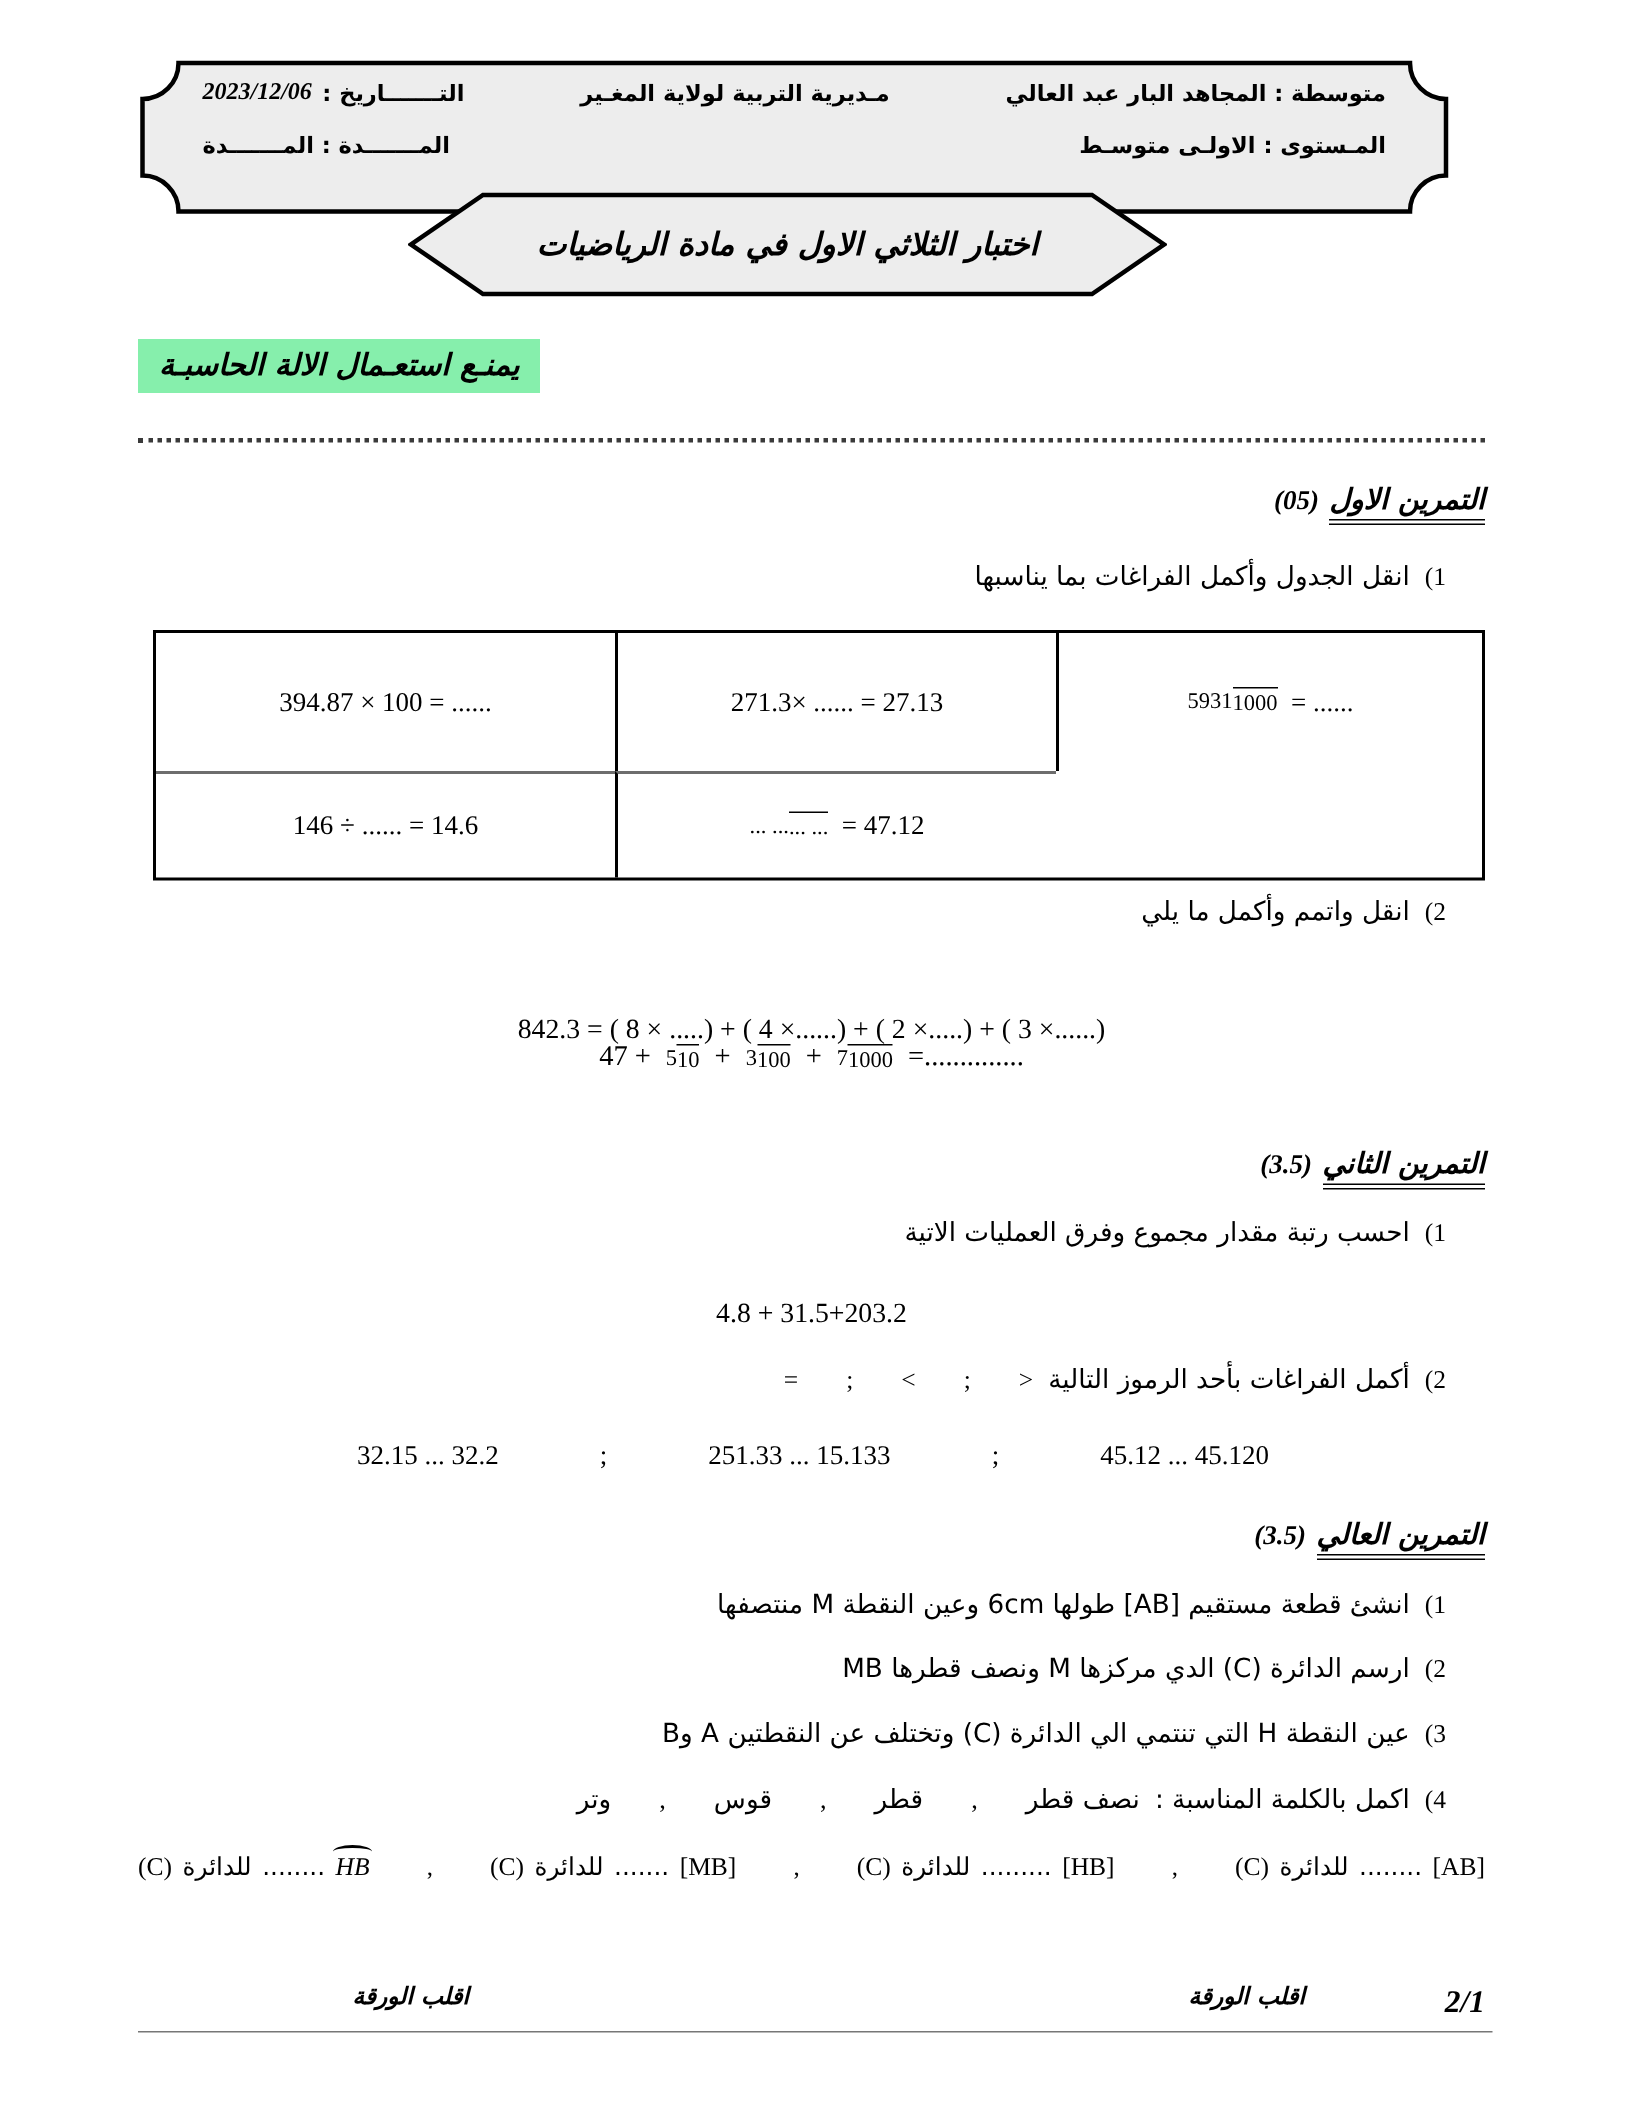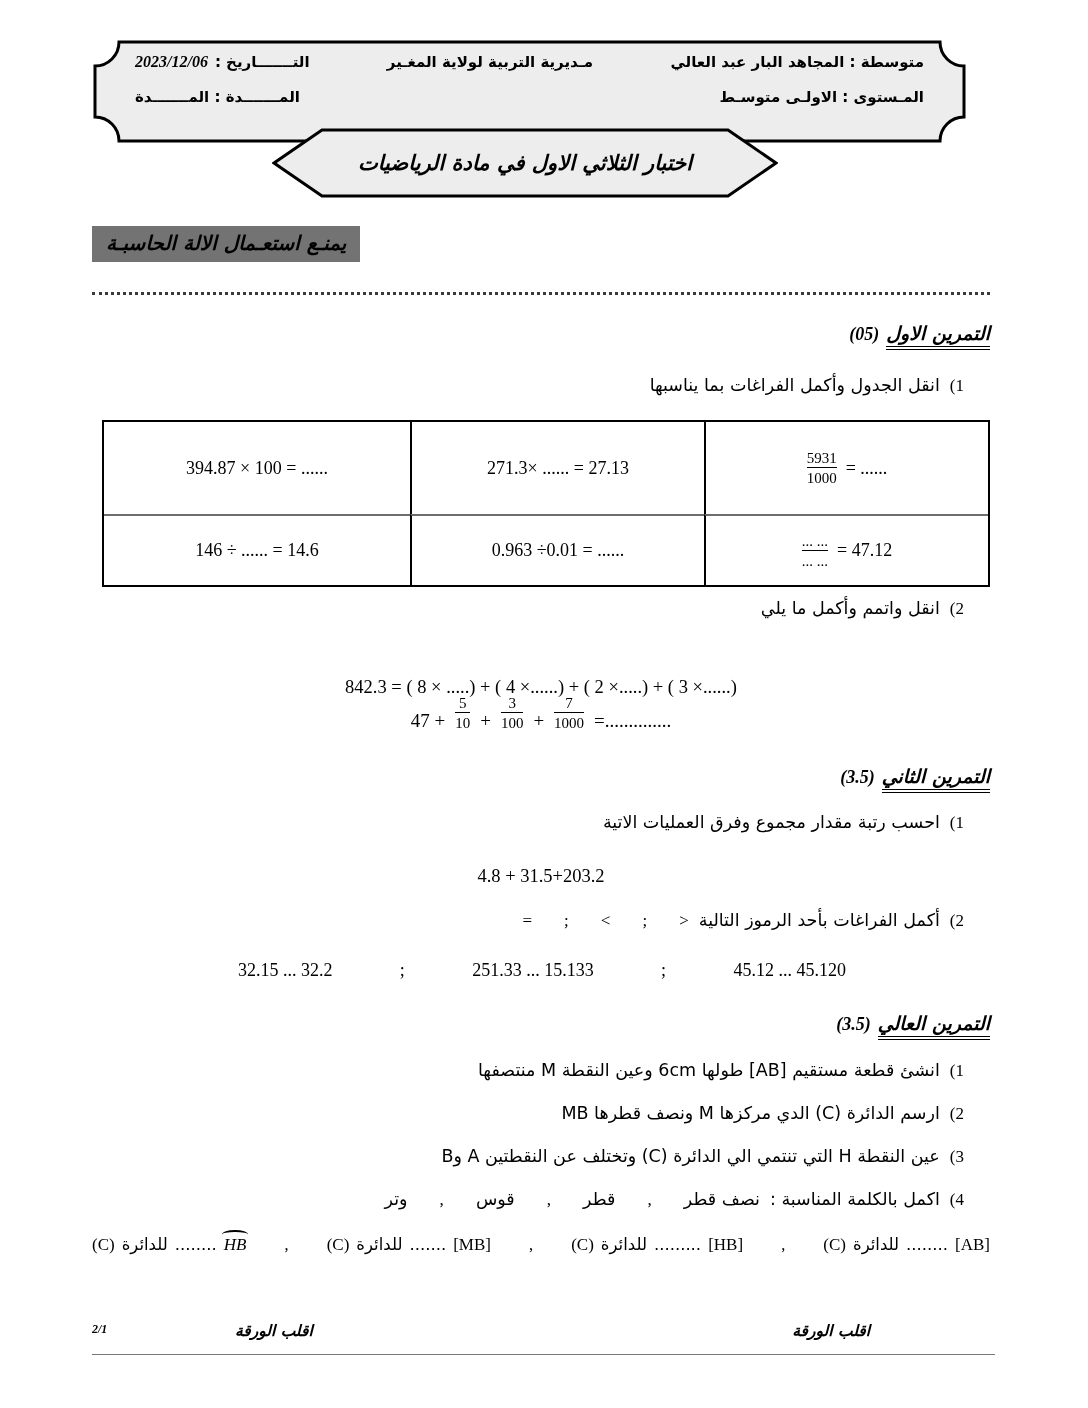--- a/index.html
+++ b/index.html
@@ -17,21 +17,21 @@
   .ltr{direction:ltr;unicode-bidi:isolate;}
   .date-val{font-family:"Liberation Serif","DejaVu Serif",serif;font-style:italic;font-weight:bold;font-size:16px;}
 
   .banner-wrap{position:absolute;left:272px;top:128px;width:506px;height:58px;}
   .banner-wrap svg{position:absolute;left:0;top:0;}
   .banner-title{position:absolute;left:0;top:0;width:506px;height:70px;display:flex;
                 align-items:center;justify-content:center;font-weight:bold;font-style:italic;
                 font-size:21px;direction:rtl;}
 
   
-  .notice{position:absolute;left:92px;top:226px;background:#737373;padding:5px 14px 7px 14px;
+  .notice{position:absolute;left:92px;top:226px;background:#86efac;padding:5px 14px 7px 14px;
           font-weight:bold;font-style:italic;font-size:20px;direction:rtl;white-space:nowrap;}
 
   .dotline{position:absolute;left:92px;top:292px;width:898px;height:0;border-top:3px dotted #3a3a3a;}
 
   
   .ex-title{position:absolute;display:flex;direction:rtl;gap:7px;align-items:baseline;white-space:nowrap;}
   .ex-title .t{font-weight:bold;font-style:italic;font-size:19px;border-bottom:4px double #000;padding-bottom:2px;}
   .ex-title .p{font-family:"Liberation Serif","DejaVu Serif",serif;font-weight:bold;font-style:italic;font-size:18px;}
 
   
@@ -43,21 +43,21 @@
 
   
   .gtable{position:absolute;left:102px;top:420px;display:grid;
           grid-template-columns:306px 294px 284px;grid-template-rows:92px 71px;
           border:2.5px solid #000;}
   .cell{display:flex;align-items:center;justify-content:center;gap:9px;
         font-family:"Liberation Serif","DejaVu Serif",serif;font-size:18px;white-space:nowrap;}
   .cell.bl{border-left:2px solid #000;}
   .cell.bt{border-top:2.5px solid #6d6d6d;}
 
-  .frac{display:inline-flex;flex-direction:column;align-items:center;line-height:1.2;font-size:15px;}
+  .frac{display:inline-flex;flex-direction:row;align-items:center;line-height:1.2;font-size:15px;}
   .frac .d{border-top:1.6px solid #000;padding-top:1px;}
 
   
   .eq-center{position:absolute;left:92px;width:898px;text-align:center;
              font-family:"Liberation Serif","DejaVu Serif",serif;font-size:18.5px;white-space:nowrap;}
   .eq-flex{position:absolute;left:92px;width:898px;display:flex;justify-content:center;
            align-items:flex-end;gap:10px;font-family:"Liberation Serif","DejaVu Serif",serif;font-size:19px;}
 
   .cmp-row{position:absolute;left:238px;top:960px;width:608px;display:flex;justify-content:space-between;
            font-family:"Liberation Serif","DejaVu Serif",serif;font-size:18px;}
@@ -67,22 +67,22 @@
             justify-content:space-between;align-items:baseline;font-size:16.5px;}
   .chip{display:inline-flex;direction:rtl;gap:7px;align-items:baseline;white-space:nowrap;}
   .seg{font-family:"Liberation Serif","DejaVu Serif",serif;font-size:17px;direction:ltr;unicode-bidi:isolate;}
   .hat{position:relative;font-style:italic;}
   .hat::before{content:"";position:absolute;left:-2px;right:-2px;top:-5px;height:7px;
                border-top:2px solid #000;border-radius:50% 50% 0 0;}
   .comma{font-family:"Liberation Serif","DejaVu Serif",serif;}
 
   
   .footer-text{position:absolute;top:1322px;font-weight:bold;font-style:italic;font-size:15.5px;direction:rtl;margin-left:23px;}
-  .footer-center{position:absolute;left:92px;top:1322px;width:898px;text-align:left;
-                 font-family:"Liberation Serif","DejaVu Serif",serif;font-weight:bold;font-style:italic;font-size:12px;}
+  .footer-center{position:absolute;left:92px;top:1322px;width:898px;text-align:right;
+                 font-family:"Liberation Serif","DejaVu Serif",serif;font-weight:bold;font-style:italic;font-size:21px;}
   .footer-line{position:absolute;left:92px;top:1354px;width:903px;height:0;border-top:1.5px solid #777;}
 </style>
 </head>
 <body>
 
 <div class="page">
 
   <div class="plaque-wrap">
     <svg width="873" height="103" viewBox="0 0 873 103">
       <path d="M 26 2 H 847 A 24 24 0 0 0 871 26 V 77 A 24 24 0 0 0 847 101 H 26 A 24 24 0 0 0 2 77 V 26 A 24 24 0 0 0 26 2 Z" fill="#ededed" stroke="#000" stroke-width="3"></path>
@@ -128,21 +128,20 @@
     <div class="cell">394.87 × 100  = ......</div>
     <div class="cell bl">271.3× ...... = 27.13</div>
     <div class="cell bl">
       <span class="frac">
         <span class="n">5931</span>
         <span class="d">1000</span>
       </span>
       <span>= ......</span>
     </div>
     <div class="cell bt">146 ÷ ...... = 14.6</div>
-    <div class="cell bl bt">0.963 ÷0.01  = ......</div>
     <div class="cell bl bt">
       <span class="frac">
         <span class="n">... ...</span>
         <span class="d">... ...</span>
       </span>
       <span>= 47.12</span>
     </div>
   </div>
 
   <div class="item" style="right:124px;top:598px;">

